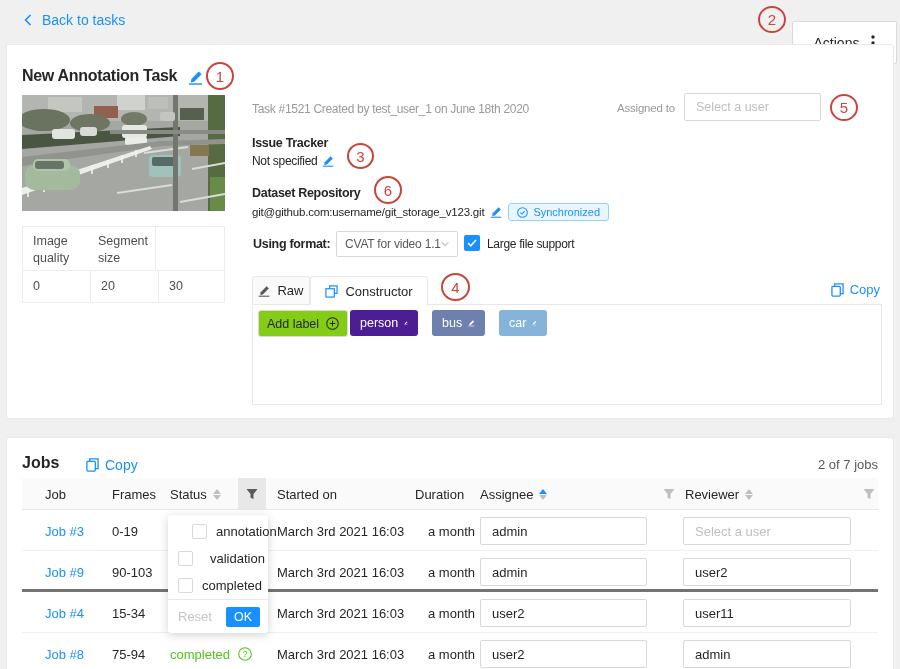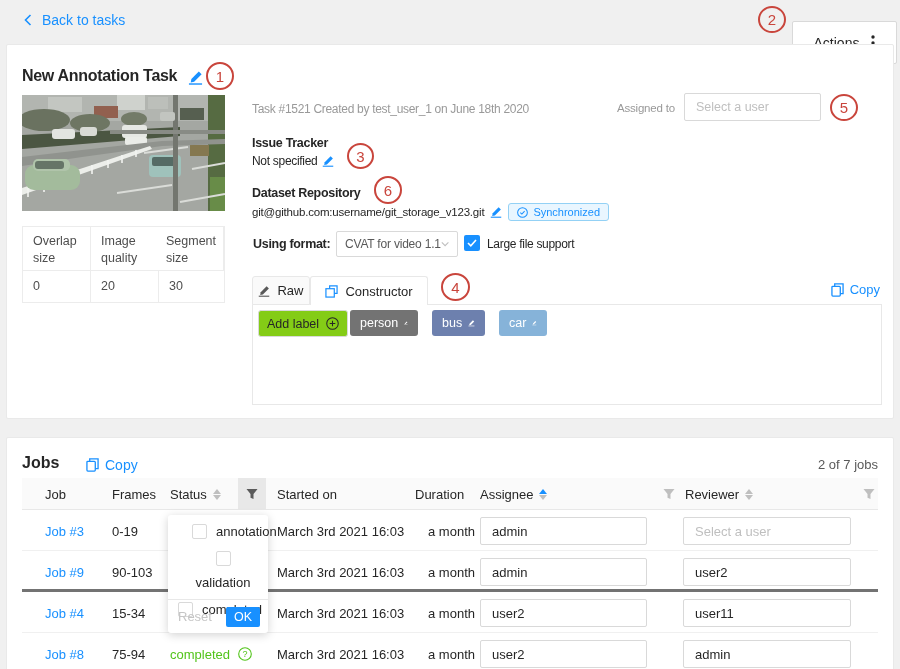--- a/index.html
+++ b/index.html
@@ -106,21 +106,20 @@
       <rect x="127" y="60" width="32" height="22" rx="4" fill="#9fc2bb"></rect>
       <rect x="130" y="62" width="26" height="9" rx="2" fill="#556b65"></rect>
       <rect x="151" y="0" width="5" height="116" fill="#73766f"></rect>
       <rect x="88" y="35" width="115" height="4" fill="#888b85"></rect>
       <rect x="138" y="17" width="15" height="9" rx="2" fill="#c2c5c0"></rect>
     </svg>
   </div>
 
   <div class="abs" style="left:22px; top:226px; width:203px; height:77px; border:1px solid #ececec;">
     <div style="display:flex; height:44px; border-bottom:1px solid #ececec;">
-      <div style="width:68px; border-right:1px solid #ececec; padding:6px 0 0 10px; color:#4e4e4e; font-size:12.5px; line-height:1.35;">Overlap size</div>
       <div style="width:65px; padding:6px 0 0 10px; color:#4e4e4e; font-size:12.5px; line-height:1.35;">Image quality</div>
       <div style="width:68px; border-right:1px solid #ececec; padding:6px 0 0 10px; color:#4e4e4e; font-size:12.5px; line-height:1.35;">Segment size</div>
     </div>
     <div style="display:flex; height:31px;">
       <div style="width:68px; border-right:1px solid #ececec; padding:8px 0 0 10px; color:#4e4e4e; font-size:12.5px;">0</div>
       <div style="width:68px; border-right:1px solid #ececec; padding:8px 0 0 10px; color:#4e4e4e; font-size:12.5px;">20</div>
       <div style="width:65px; padding:8px 0 0 10px; color:#4e4e4e; font-size:12.5px;">30</div>
     </div>
   </div>
 
@@ -203,21 +202,21 @@
     </div>
     <div style="position:absolute; left:0; top:29px; width:630px; height:100px; background:#fff; border:1px solid #e8e8e8; border-top:none;"></div>
 
     <div class="abs" style="left:6px; top:34px; width:90px; height:27px; background:#84cc16; border:1px solid #d9d9d9; border-radius:3px; display:flex; align-items:center; justify-content:center; gap:7px;">
       <span style="font-size:12.5px;">Add label</span>
       <svg width="13" height="13" viewBox="0 0 14 14">
         <circle cx="7" cy="7" r="6.2" fill="none" stroke="#262626" stroke-width="1.1"></circle>
         <path d="M7 4v6M4 7h6" stroke="#262626" stroke-width="1.1"></path>
       </svg>
     </div>
-    <div class="label-chip" style="left:98px; top:34px; width:68px; background:#737373;">
+    <div class="label-chip" style="left:98px; top:34px; width:68px; background:#4c1d95;">
       <span>person</span>
       <svg width="12" height="12" viewBox="0 0 16 16">
         <path d="M11.5 1.5l3 3-8 8-3.6.7.7-3.6z" fill="#fff"></path>
           <rect x="1" y="14.2" width="14" height="1.5" fill="#fff"></rect>
       </svg>
     </div>
     <div class="label-chip" style="left:180px; top:34px; width:53px; background:#6d80ae;">
       <span>bus</span>
       <svg width="12" height="12" viewBox="0 0 16 16">
         <path d="M11.5 1.5l3 3-8 8-3.6.7.7-3.6z" fill="#fff"></path>
@@ -346,21 +345,21 @@
     <div class="input" style="left:661px; top:6px; width:168px; height:28px;">
         <span>admin</span>
       </div>
   </div>
 
   <div class="abs" style="left:168px; top:515px; width:100px; height:118px; background:#fff; border-radius:3px; box-shadow:0 2px 10px rgba(0,0,0,0.18); z-index:10;">
     <div style="display:flex; align-items:center; gap:9px; padding:9px 0 0 24px;">
       <span class="checkbox"></span>
       <span>annotation</span>
     </div>
-    <div style="display:flex; align-items:center; gap:9px; padding:12px 0 0 10px;flex-direction:column;">
+    <div style="display:flex; align-items:center; gap:17px; padding:12px 0 0 10px;">
       <span class="checkbox"></span>
       <span>validation</span>
     </div>
     <div style="display:flex; align-items:center; gap:9px; padding:12px 0 0 10px;">
       <span class="checkbox"></span>
       <span>completed</span>
     </div>
     <div style="position:absolute; left:0; bottom:33px; width:100%; border-top:1px solid #e8e8e8;"></div>
     <div style="position:absolute; left:10px; bottom:9px; color:#c5c5c5;"><span>Reset</span></div>
     <div style="position:absolute; right:8px; bottom:6px; background:#1890ff; color:#fff; border-radius:2px; padding:3px 8px; font-size:12.5px;"><span>OK</span></div>

